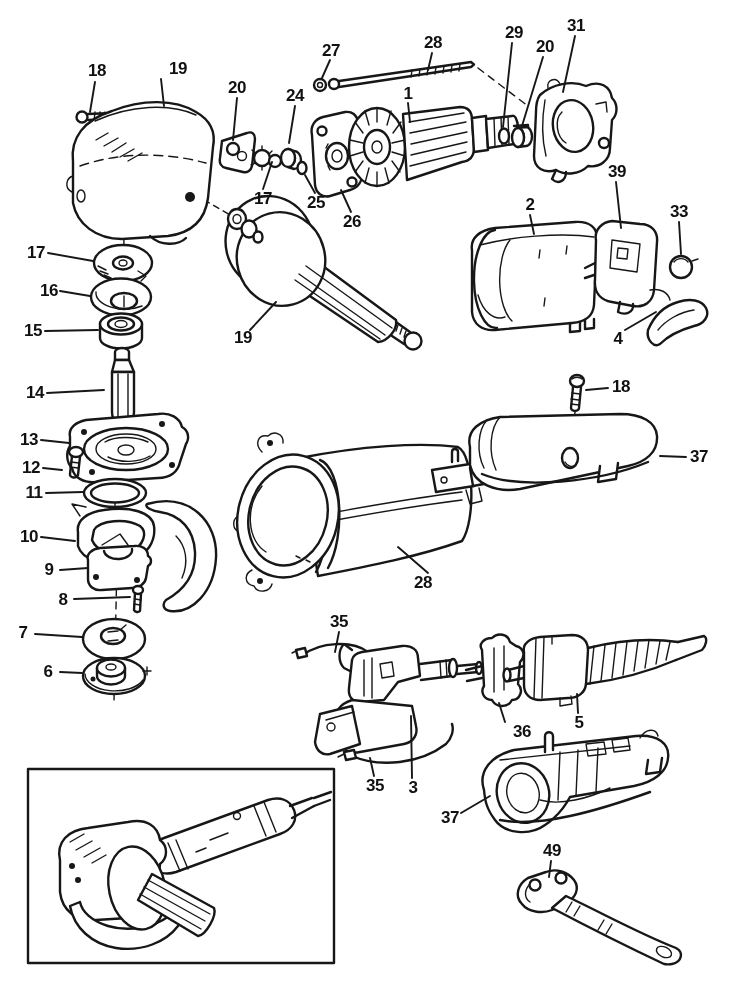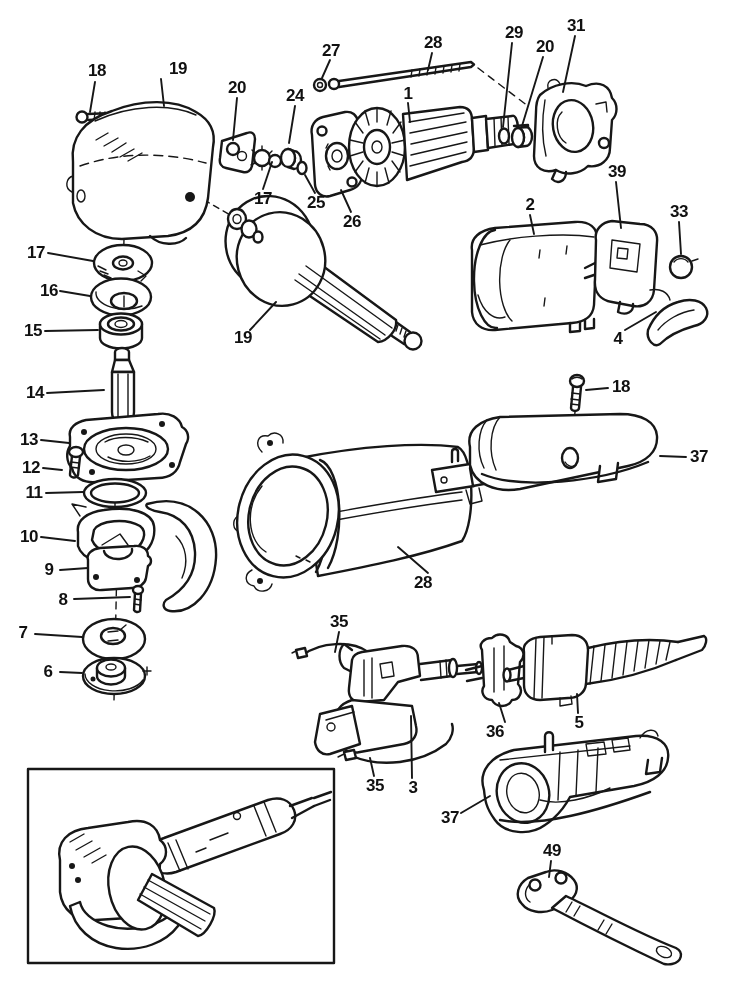--- a/index.html
+++ b/index.html
@@ -429,18 +429,18 @@
   <div class="lbl" style="left:63px;top:600px">8</div>
   <div class="lbl" style="left:23px;top:633px">7</div>
   <div class="lbl" style="left:48px;top:672px">6</div>
   <div class="lbl" style="left:243px;top:338px">19</div>
   <div class="lbl" style="left:423px;top:583px">28</div>
   <div class="lbl" style="left:621px;top:387px">18</div>
   <div class="lbl" style="left:699px;top:457px">37</div>
   <div class="lbl" style="left:339px;top:622px">35</div>
   <div class="lbl" style="left:375px;top:786px">35</div>
   <div class="lbl" style="left:413px;top:788px">3</div>
-  <div class="lbl" style="left:495px;top:732px">36</div>
+  <div class="lbl" style="left:522px;top:732px">36</div>
   <div class="lbl" style="left:579px;top:723px">5</div>
   <div class="lbl" style="left:450px;top:818px">37</div>
   <div class="lbl" style="left:552px;top:851px">49</div>
 </div>
 </div>
 
 </body></html>

